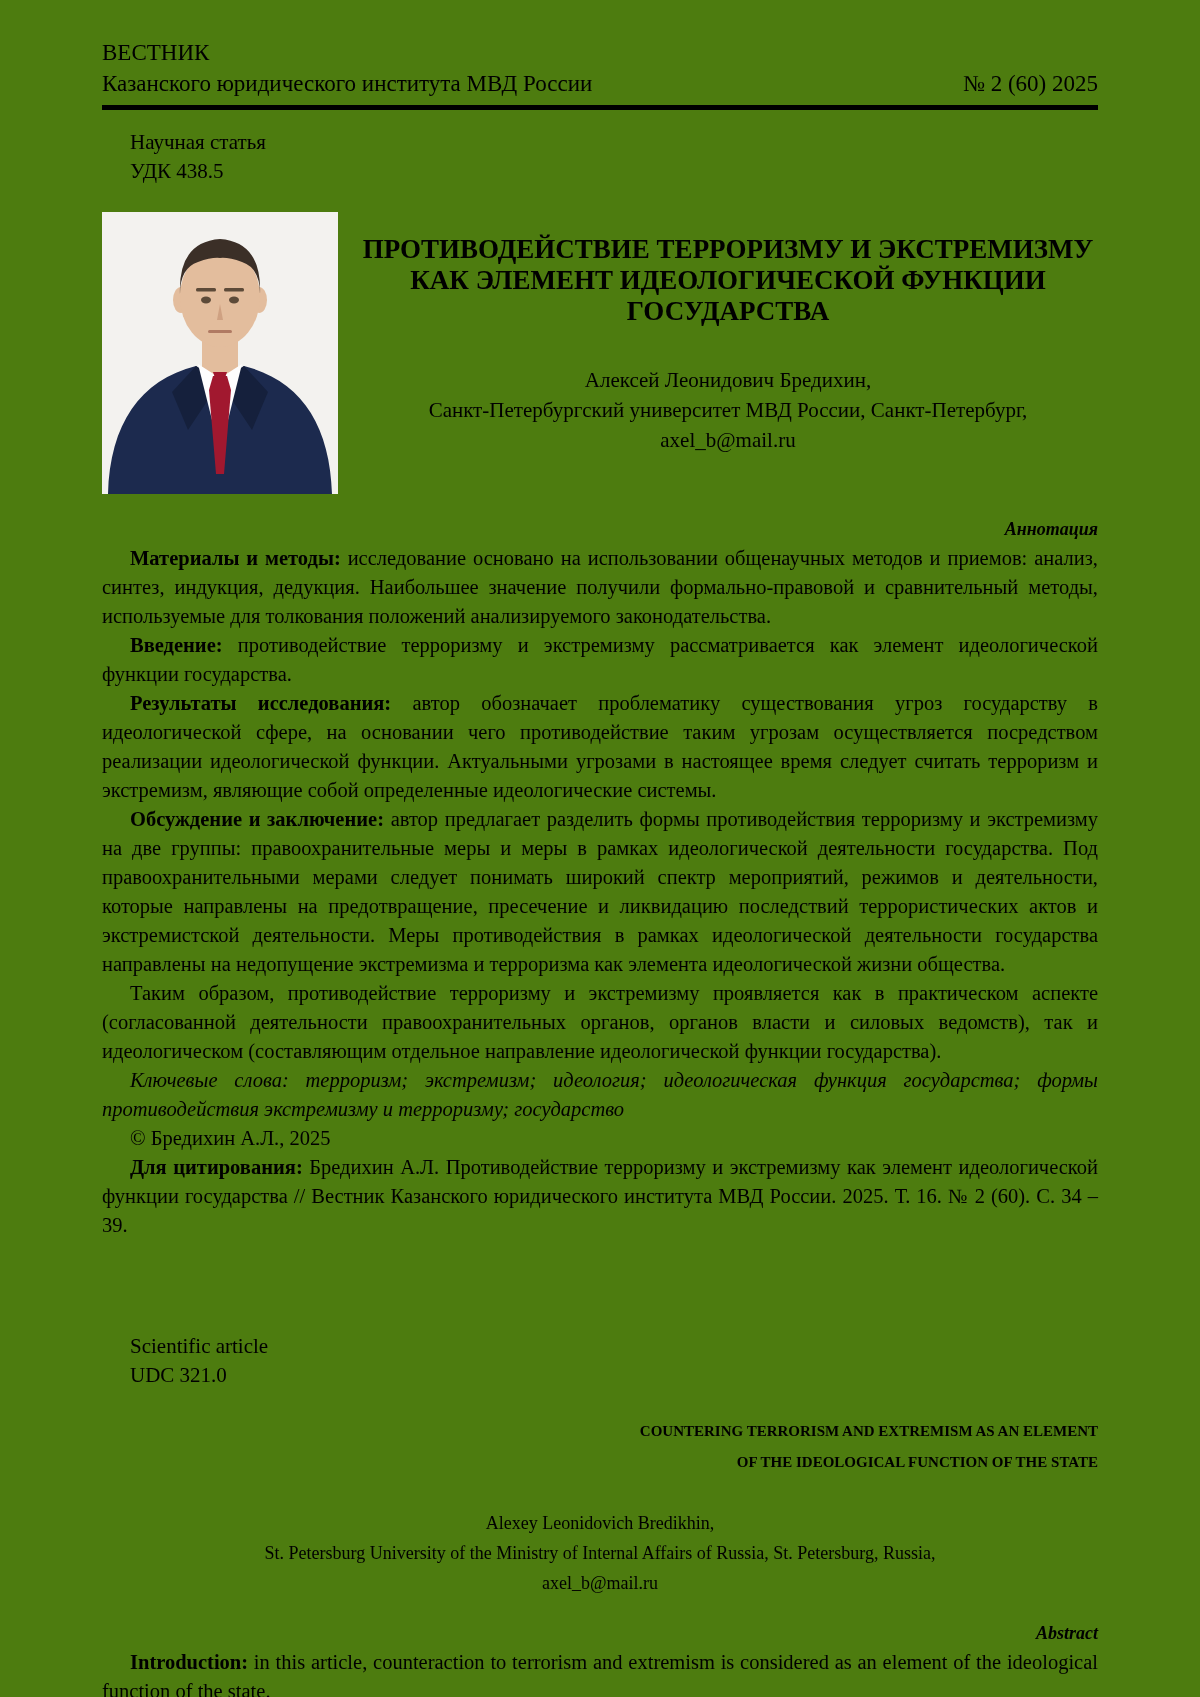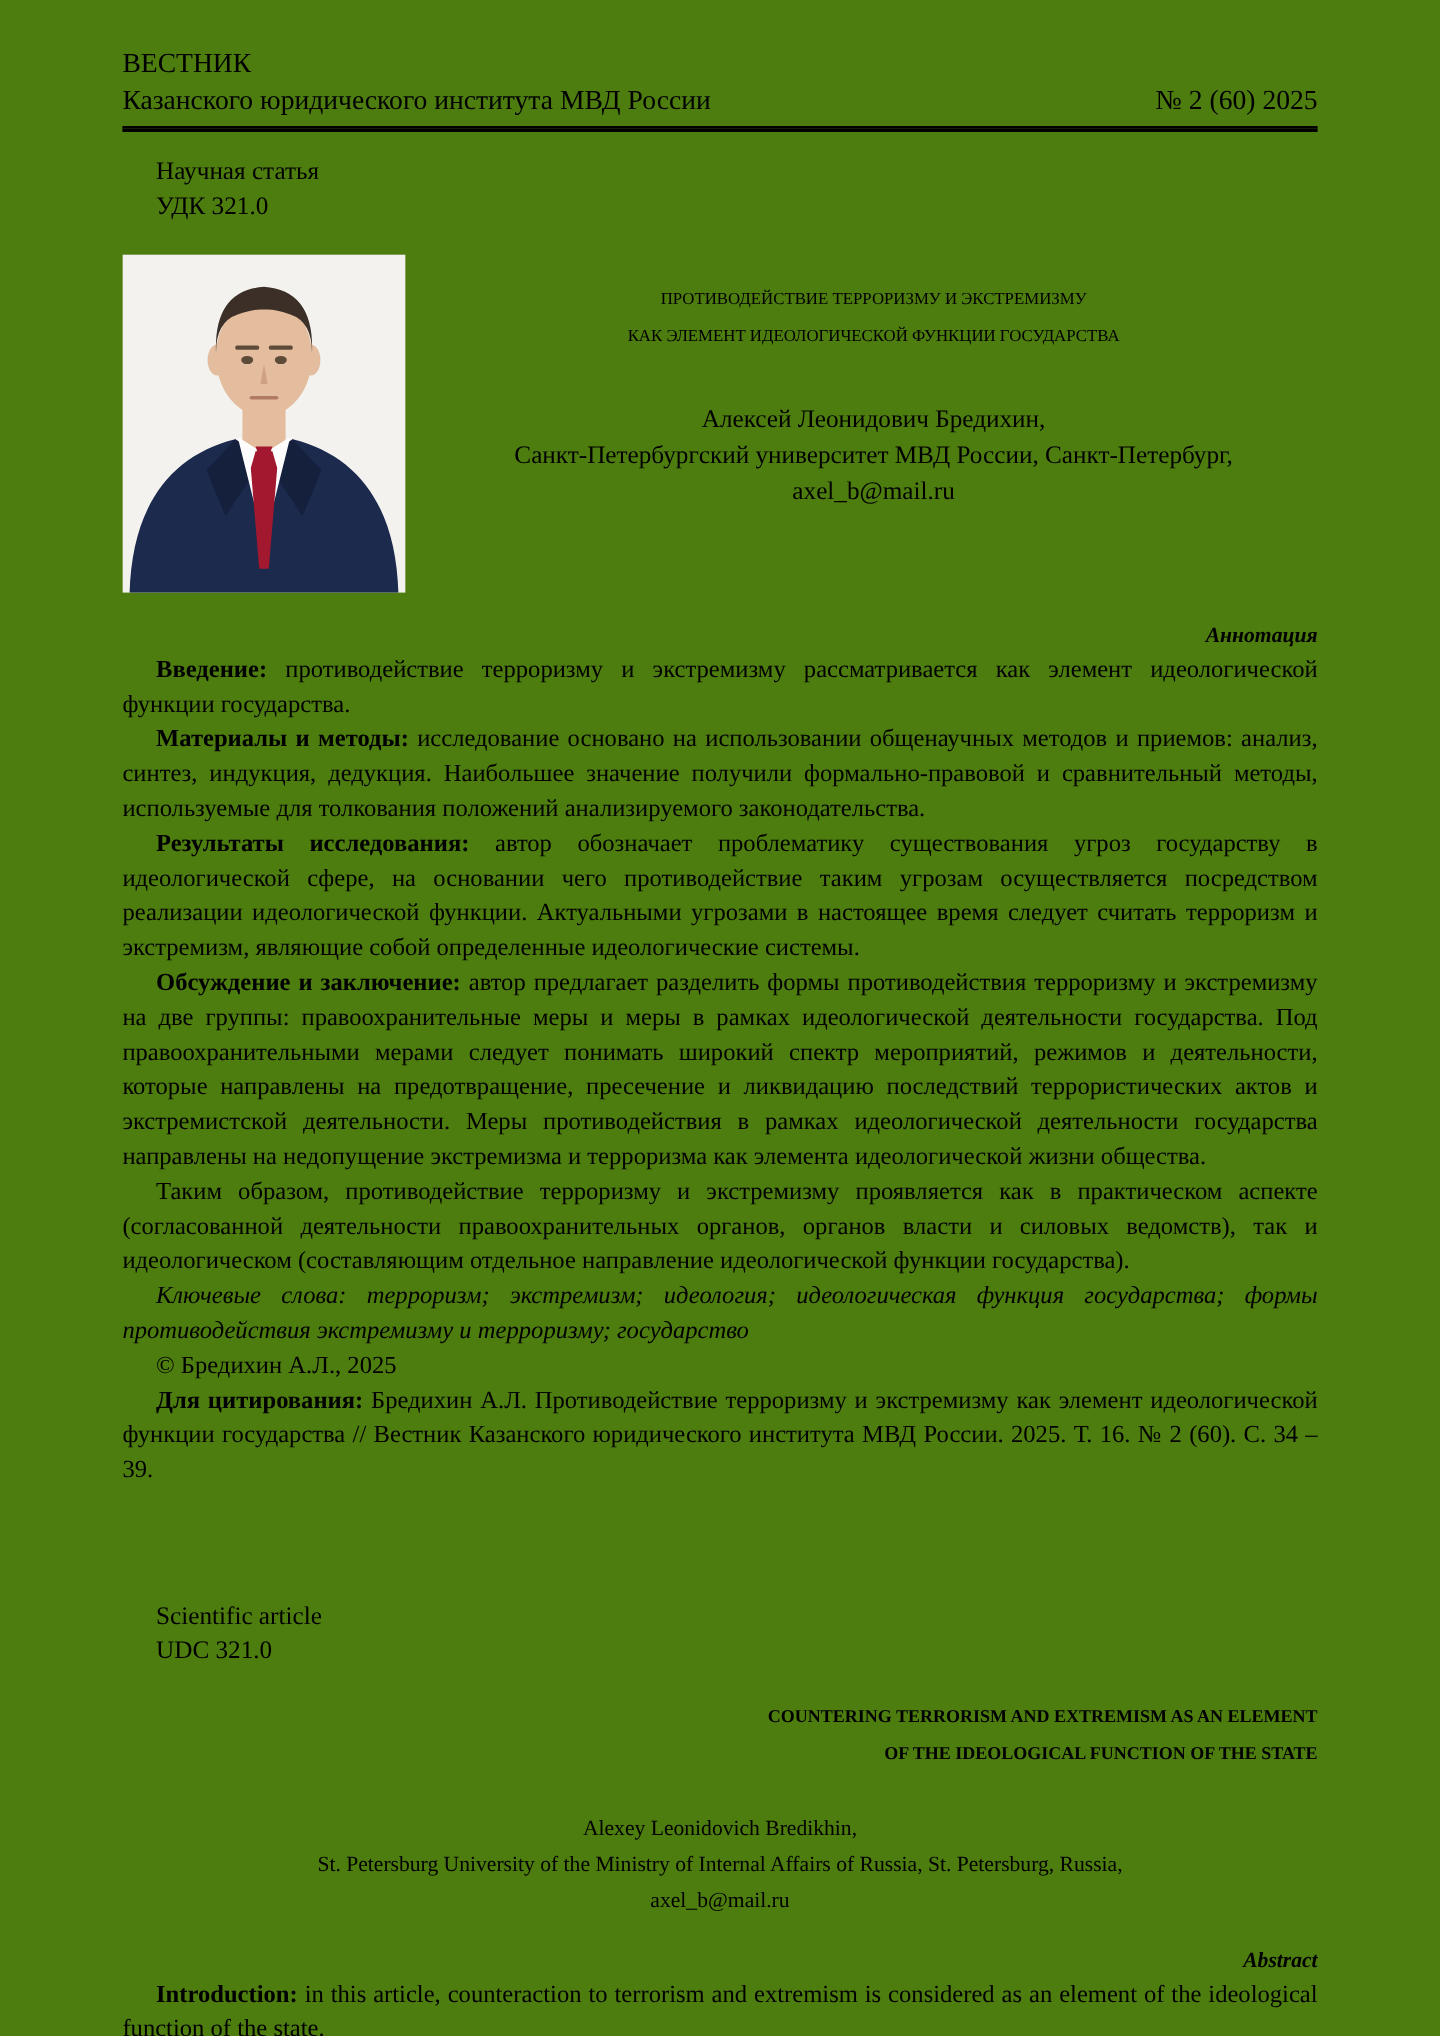--- a/index.html
+++ b/index.html
@@ -38,22 +38,22 @@
   .meta-block { margin-top: 18px; padding-left: 28px; font-size: 21px; line-height: 29px; }
 
   
   .title-row { display: flex; margin-top: 26px; }
   .photo-wrap { flex: 0 0 236px; }
   .photo-wrap svg { display: block; }
   .title-col { flex: 1 1 auto; padding-left: 20px; }
   .article-title {
     margin-top: 22px;
     text-align: center;
-    font-weight: normal;
-    font-size: 14px;
+    font-weight: bold;
+    font-size: 27px;
     line-height: 31px;
   }
   .author-block {
     margin-top: 38px;
     text-align: center;
     font-size: 21px;
     line-height: 30px;
   }
 
   
@@ -100,21 +100,21 @@
     <div class="journal-name-line">ВЕСТНИК</div>
     <div class="journal-sub-row">
       <span>Казанского юридического института МВД России</span>
       <span>№ 2 (60) 2025</span>
     </div>
     <div class="double-rule"></div>
   </header>
 
   <div class="meta-block">
     <div>Научная статья</div>
-    <div>УДК 321.0</div>
+    <div>УДК 438.5</div>
   </div>
 
   <div class="title-row">
     <div class="photo-wrap">
       <svg width="236" height="282" viewBox="0 0 236 282" xmlns="http://www.w3.org/2000/svg">
         <rect x="0" y="0" width="236" height="282" fill="#f3f2ef"></rect>
 
         <rect x="100" y="118" width="36" height="46" rx="8" fill="#e3bd9d"></rect>
 
         <ellipse cx="79" cy="88" rx="8" ry="13" fill="#e3bd9d"></ellipse>
@@ -155,27 +155,27 @@
         <div>Санкт-Петербургский университет МВД России, Санкт-Петербург,</div>
         <div>axel_b@mail.ru</div>
       </div>
     </div>
   </div>
 
   <section class="body-text">
     <div class="abstract-heading">Аннотация</div>
 
     <p class="para">
+      <span class="para-label">Материалы и методы:</span>
+      <span>исследование основано на использовании общенаучных методов и приемов: анализ, синтез, индукция, дедукция. Наибольшее значение получили формально-правовой и сравнительный методы, используемые для толкования положений анализируемого законодательства.</span>
+    </p>
+
+    <p class="para">
       <span class="para-label">Введение:</span>
       <span>противодействие терроризму и экстремизму рассматривается как элемент идеологической функции государства.</span>
-    </p>
-
-    <p class="para">
-      <span class="para-label">Материалы и методы:</span>
-      <span>исследование основано на использовании общенаучных методов и приемов: анализ, синтез, индукция, дедукция. Наибольшее значение получили формально-правовой и сравнительный методы, используемые для толкования положений анализируемого законодательства.</span>
     </p>
 
     <p class="para">
       <span class="para-label">Результаты исследования:</span>
       <span>автор обозначает проблематику существования угроз государству в идеологической сфере, на основании чего противодействие таким угрозам осуществляется посредством реализации идеологической функции. Актуальными угрозами в настоящее время следует считать терроризм и экстремизм, являющие собой определенные идеологические системы.</span>
     </p>
 
     <p class="para">
       <span class="para-label">Обсуждение и заключение:</span>
       <span>автор предлагает разделить формы противодействия терроризму и экстремизму на две группы: правоохранительные меры и меры в рамках идеологической деятельности государства. Под правоохранительными мерами следует понимать широкий спектр мероприятий, режимов и деятельности, которые направлены на предотвращение, пресечение и ликвидацию последствий террористических актов и экстремистской деятельности. Меры противодействия в рамках идеологической деятельности государства направлены на недопущение экстремизма и терроризма как элемента идеологической жизни общества.</span>

